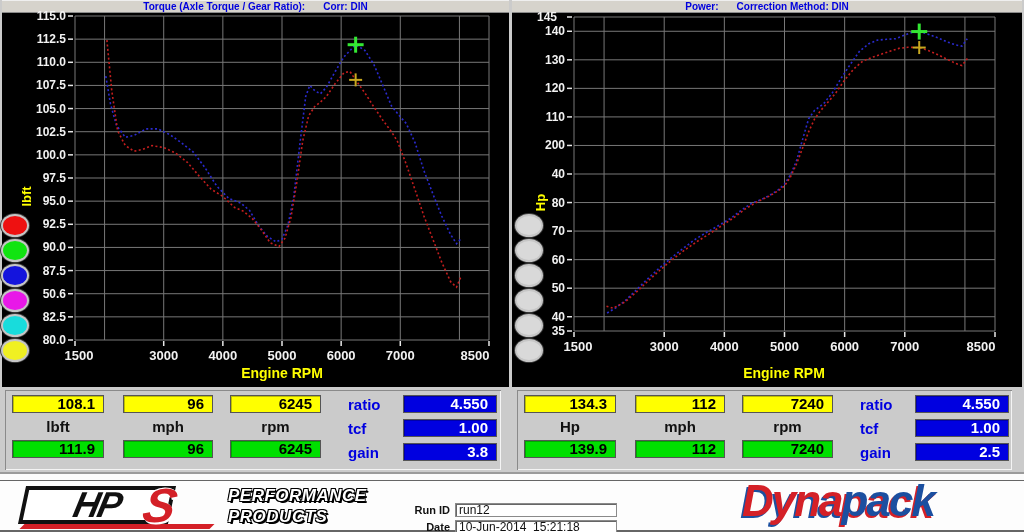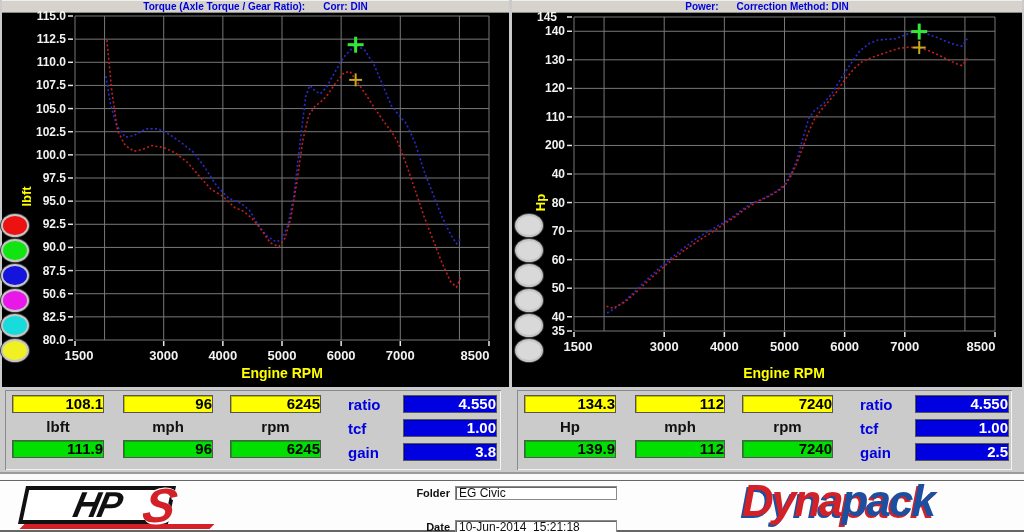--- a/index.html
+++ b/index.html
@@ -20,21 +20,21 @@
   .xlab  { position:absolute; color:#ffff00; font-size:14px; font-weight:bold; text-align:center; width:120px; }
   .oval  { position:absolute; width:24px; height:19px; border-radius:50%;
            box-shadow:0 0 0 2px #c6c6c6, 0 0 0 3px #3c3c3c; cursor:pointer; }
 
   
   .vtable { position:absolute; top:390px; height:80px; background:#cbcbcb;
             box-shadow:inset 1px 1px 0 #8a8a8a, inset -1px -1px 0 #f4f4f4; }
   #left-table  { left:5px;   width:496px; }
   #right-table { left:517px; width:495px; }
   .vbox { position:absolute; height:18px; font-size:15px; font-weight:bold; color:#000;
-          text-align:right; padding:0 0; border:1px solid #555;
+          text-align:right; padding:0 8px; border:1px solid #555;
           box-shadow:inset 1px 1px 0 rgba(0,0,0,.25); line-height:16px; }
   .vbox.yellow { background:#ffff00; }
   .vbox.green  { background:#00e000; }
   .vbox.blue   { background:#0000e0; color:#fff; }
   .ulabel { position:absolute; height:16px; font-size:15px; font-weight:bold; color:#111; text-align:center; }
   .slabel { position:absolute; height:16px; font-size:15px; font-weight:bold; color:#0000e0; }
   .c1 { left:7px;   width:92px; }
   .c2 { left:118px; width:90px; }
   .c3 { left:225px; width:91px; }
   .r-top { top:5px; } .r-mid { top:28px; } .r-bot { top:49px; }
@@ -294,24 +294,28 @@
   <div class="vbox blue sb" style="top:53px;">2.5</div>
 </div>
 
 <div id="footer">
   <div id="footer-inner">
     <div class="hps-bar"></div>
     <div class="hps-box">
       <span class="hps-hp">HP</span>
       <span class="hps-s">S</span>
     </div>
-
-    <div class="field-row" style="top:5px;">
-      <span class="field-label">Folder</span>
-      <input class="field-input" type="text" value="EG Civic" style="">
+    <div class="perf">
+      <div>PERFORMANCE</div>
+      <div>PRODUCTS</div>
+    </div>
+
+    <div class="field-row" style="top:22px;">
+      <span class="field-label">Run ID</span>
+      <input class="field-input" type="text" value="run12" style="">
     </div>
     <div class="field-row" style="top:39px;">
       <span class="field-label">Date</span>
       <input class="field-input" type="text" value="10-Jun-2014  15:21:18" style="">
     </div>
 
     <div class="dynapack">
       <div class="dyn-word">
         <span class="dyn-a">Dyna</span><span class="dyn-b">pack</span>
       </div>

